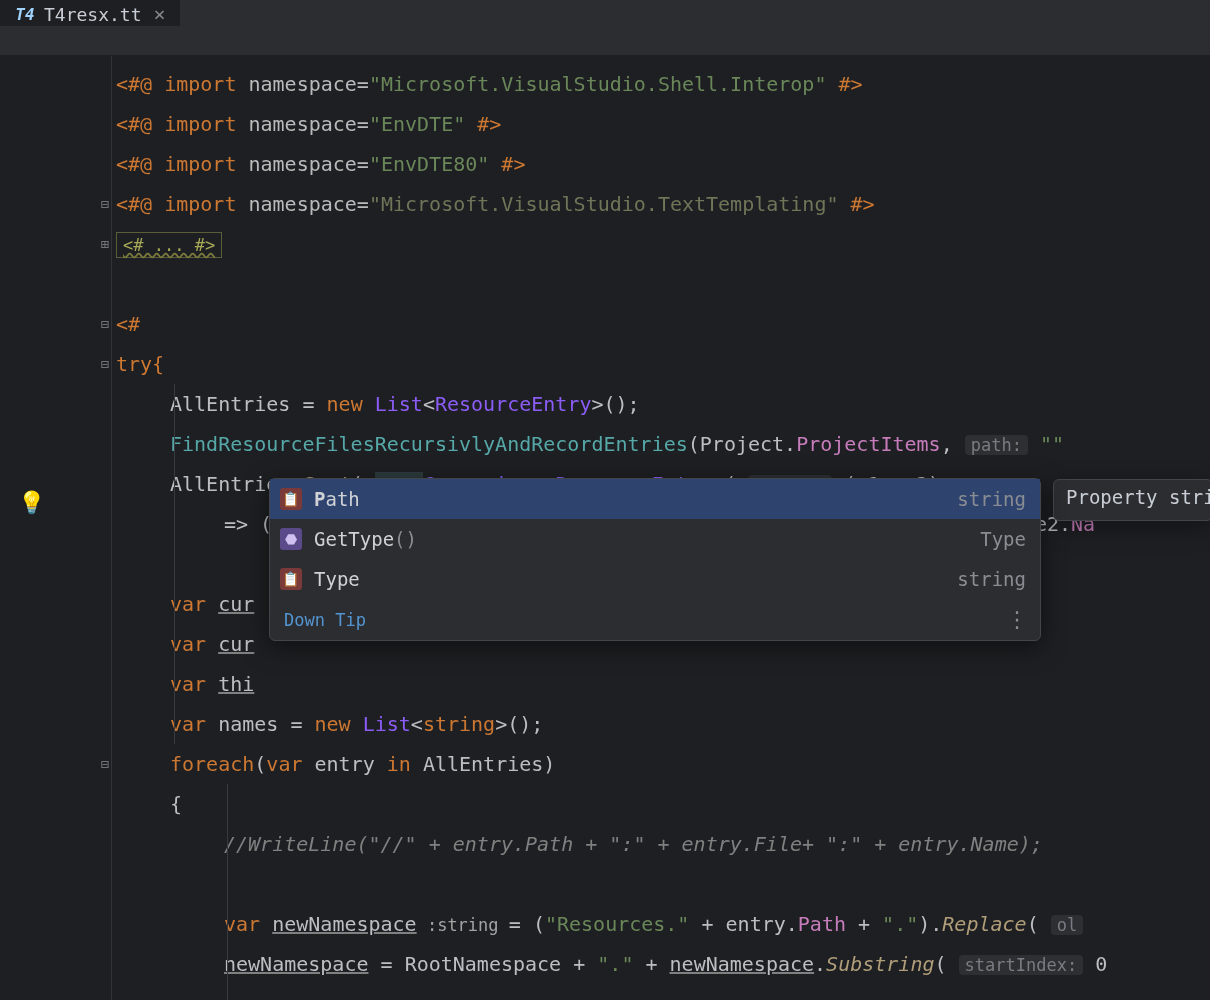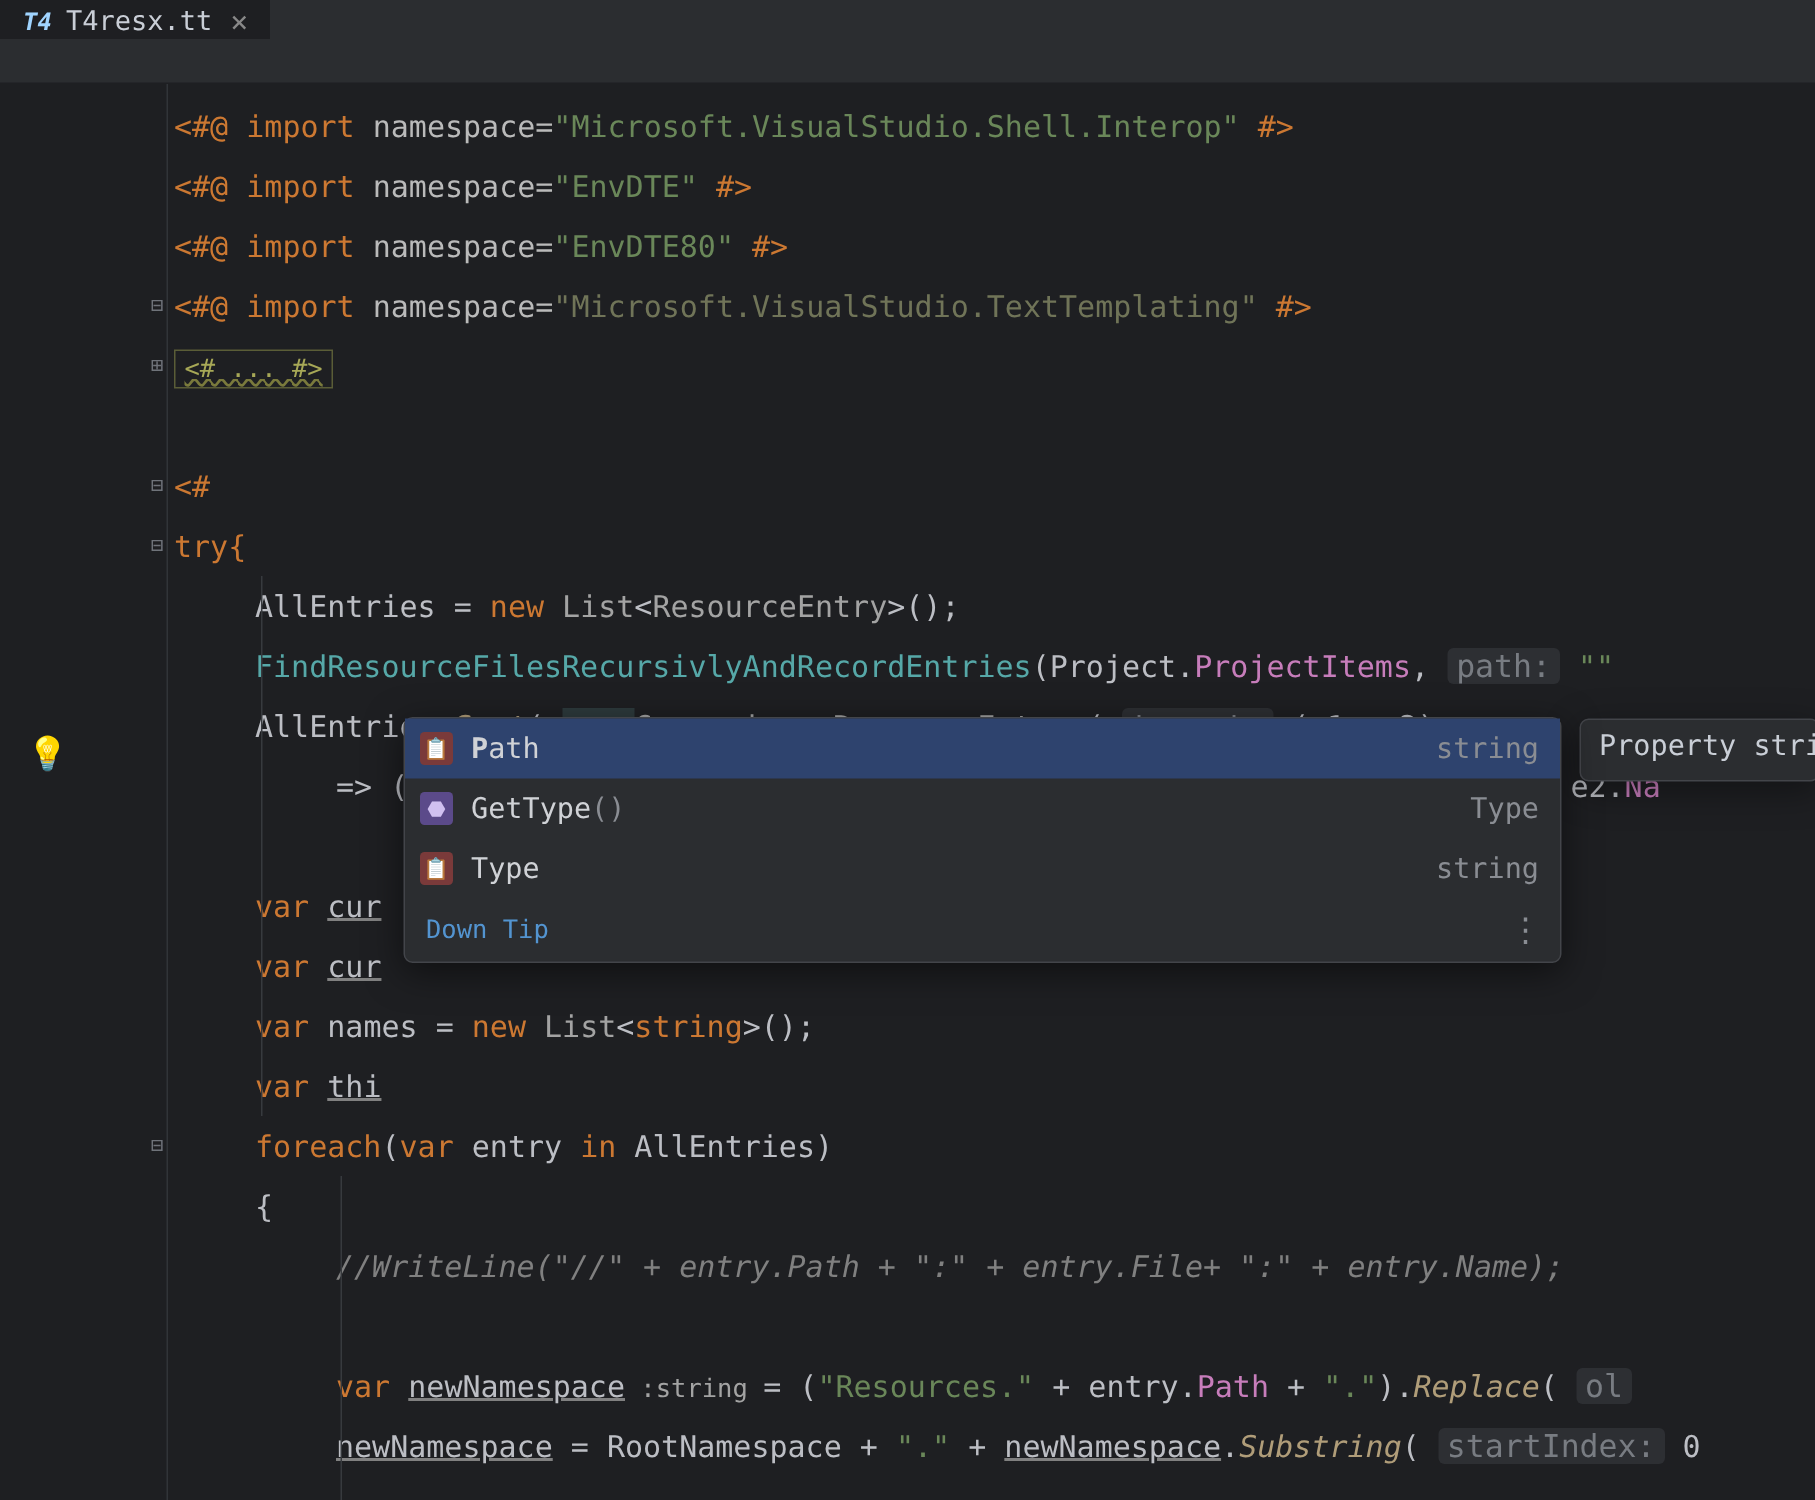--- a/index.html
+++ b/index.html
@@ -78,24 +78,24 @@
     white-space: nowrap;
     overflow: hidden;
     position: relative;
   }
   .code-line { height: 40px; padding-left: 4px; }
   .keyword { color: #cc7832; }
   .attr-name { color: #bababa; }
   .string { color: #6a8759; }
   .string-dim { color: #707458; }
   .ident { color: #bcbec4; }
-  .type-name { color: #a3a3a3; }
+  .type-name { color: #8b5cf6; }
   .method { color: #56a8a8; }
   .method-italic { color: #b09d79; font-style: italic; }
-  .param-hint { color: #787c82; background: #2d2f33; padding: 0 6px; border-radius: 4px; font-size: 21px; }
+  .param-hint { color: #787c82; background: #2d2f33; padding: 0 6px; border-radius: 4px; font-size: 17px; }
   .comment { color: #808080; font-style: italic; }
   .underline { text-decoration: underline; text-decoration-color: #808080; }
   .prop { color: #c77dbb; }
   .typehint { color: #a3a3a3; font-size: 17px; }
   
   .collapsed-region {
     display: inline-block;
     border: 1px solid #5a5d37;
     color: #a7a857;
     padding: 0 6px;
@@ -239,24 +239,24 @@
       <span>=&gt; (</span><span class="ident">e1</span><span>.</span><span class="prop">P</span><span class="caret"></span><span> + </span><span class="ident">e1</span><span>.</span><span class="prop">File</span><span> + </span><span class="ident">e1</span><span>.</span><span class="prop">Name</span><span>).</span><span class="method-italic">CompareTo</span><span>( </span><span class="param-hint">strB:</span><span> </span><span class="ident">e2</span><span>.</span><span class="prop">Path</span><span> + </span><span class="ident">e2</span><span>.</span><span class="prop">File</span><span> + </span><span class="ident">e2</span><span>.</span><span class="prop">Na</span>
     </div>
     <div class="code-line" style="height:40px"></div>
     <div class="code-line" style="padding-left:58px">
       <span class="keyword">var </span><span class="ident underline">cur</span>
     </div>
     <div class="code-line" style="padding-left:58px">
       <span class="keyword">var </span><span class="ident underline">cur</span>
     </div>
     <div class="code-line" style="padding-left:58px">
+      <span class="keyword">var </span><span class="ident underline">thi</span>
+    </div>
+    <div class="code-line" style="padding-left:58px">
       <span class="keyword">var </span><span class="ident">names</span><span> = </span><span class="keyword">new </span><span class="type-name">List</span><span>&lt;</span><span class="keyword">string</span><span>&gt;();</span>
-    </div>
-    <div class="code-line" style="padding-left:58px">
-      <span class="keyword">var </span><span class="ident underline">thi</span>
     </div>
     <div class="code-line" style="padding-left:58px">
       <span class="keyword">foreach</span><span>(</span><span class="keyword">var </span><span class="ident">entry</span><span class="keyword"> in </span><span class="ident">AllEntries</span><span>)</span>
     </div>
     <div class="code-line" style="padding-left:58px"><span>{</span></div>
     <div class="code-line" style="padding-left:112px">
       <span class="comment">//WriteLine("//" + entry.Path + ":" + entry.File+ ":" + entry.Name);</span>
     </div>
     <div class="code-line" style="height:40px"></div>
     <div class="code-line" style="padding-left:112px">

